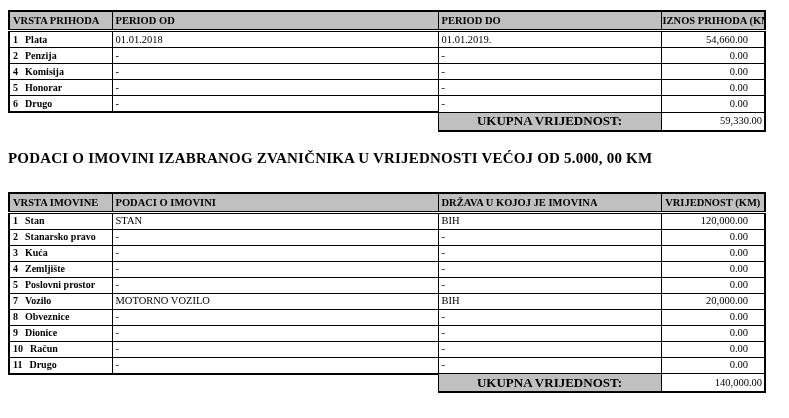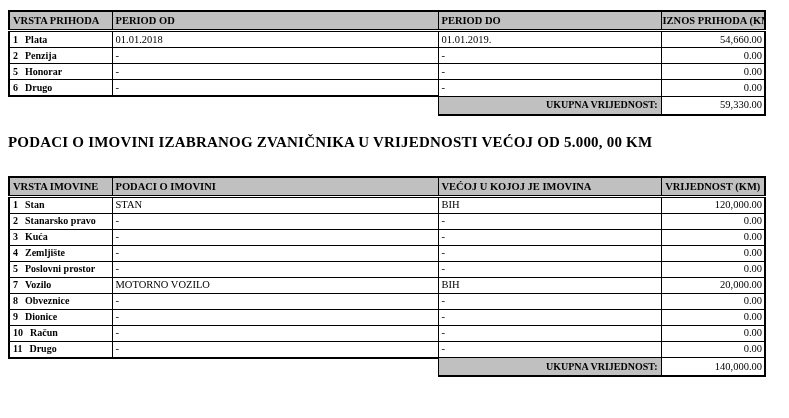--- a/index.html
+++ b/index.html
@@ -34,29 +34,29 @@
     border-bottom: 3px double #000;
   }
   .tbl thead th.c3 { text-align: center; padding: 0 1px; }
   .tbl td { height: 15px; font-size: 10.5px; padding: 0 3px; line-height: 14px; }
   .tbl th.c0, .tbl td.c0 { border-left-width: 2px; }
   .tbl th.c3, .tbl td.c3 { border-right-width: 2px; }
 
   .tbl td.label { font-weight: bold; font-size: 10px; }
   .tbl td.label .num { display: inline-block; margin-right: 7px; }
   .tbl td.center { text-align: left; }
-  .tbl td.amount { text-align: right; padding-right: 2px; }
+  .tbl td.amount { text-align: right; padding-right: 16px; }
 
   .tbl tbody tr.last td.c0,
   .tbl tbody tr.last td.c1 { border-bottom-width: 2px; }
 
   .tbl tfoot td { height: 17px; border-bottom-width: 2px; }
   .tbl tfoot td.ghost { border: none; background: none; }
   .tbl tfoot td.total-label {
-    background: #c0c0c0; font-weight: bold; font-size: 10px; text-align: right;
+    background: #c0c0c0; font-weight: bold; font-size: 13px; text-align: center;
   }
   .tbl tfoot td.total-value { font-weight: normal; text-align: right; padding-right: 2px; }
 
   .section-heading {
     font-weight: bold;
     font-size: 15px;
     margin: 18px 0 25px 0;
     letter-spacing: 0.2px;
   }
 </style>
@@ -87,20 +87,26 @@
         <td class="c2 center">01.01.2019.</td>
         <td class="c3 amount">54,660.00</td>
       </tr>
       <tr>
         <td class="c0 label"><span class="num">2</span><span>Penzija</span></td>
         <td class="c1 center">-</td>
         <td class="c2 center">-</td>
         <td class="c3 amount">0.00</td>
       </tr>
       <tr>
+        <td class="c0 label"><span class="num">4</span><span>Komisija</span></td>
+        <td class="c1 center">-</td>
+        <td class="c2 center">-</td>
+        <td class="c3 amount">0.00</td>
+      </tr>
+      <tr>
         <td class="c0 label"><span class="num">5</span><span>Honorar</span></td>
         <td class="c1 center">-</td>
         <td class="c2 center">-</td>
         <td class="c3 amount">0.00</td>
       </tr>
       <tr class="last">
         <td class="c0 label"><span class="num">6</span><span>Drugo</span></td>
         <td class="c1 center">-</td>
         <td class="c2 center">-</td>
         <td class="c3 amount">0.00</td>
@@ -121,21 +127,21 @@
     <colgroup>
         <col style="width:103px">
         <col style="width:326px">
         <col style="width:223px">
         <col style="width:104px">
       </colgroup>
     <thead>
       <tr>
         <th class="c0">VRSTA IMOVINE</th>
         <th class="c1">PODACI O IMOVINI</th>
-        <th class="c2">VEĆOJ U KOJOJ JE IMOVINA</th>
+        <th class="c2">DRŽAVA U KOJOJ JE IMOVINA</th>
         <th class="c3">VRIJEDNOST (KM)</th>
       </tr>
     </thead>
     <tbody>
       <tr>
         <td class="c0 label"><span class="num">1</span><span>Stan</span></td>
         <td class="c1 center">STAN</td>
         <td class="c2 center">BIH</td>
         <td class="c3 amount">120,000.00</td>
       </tr>

